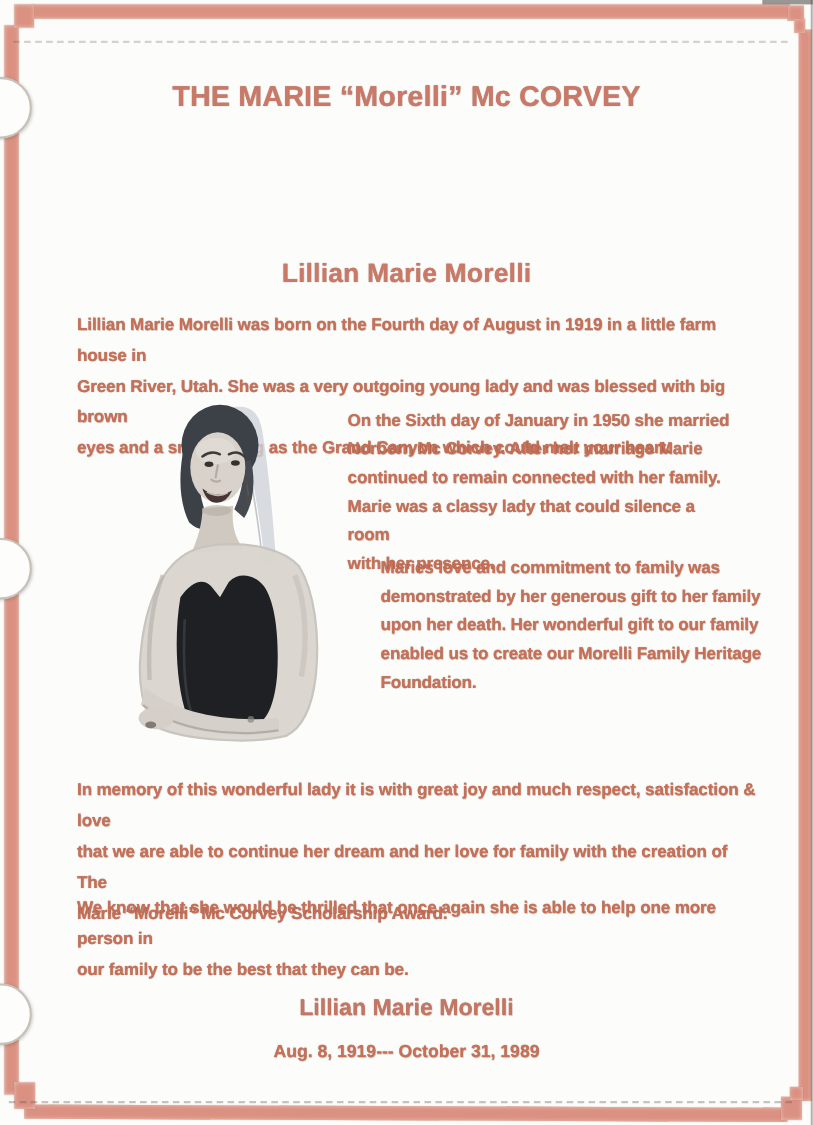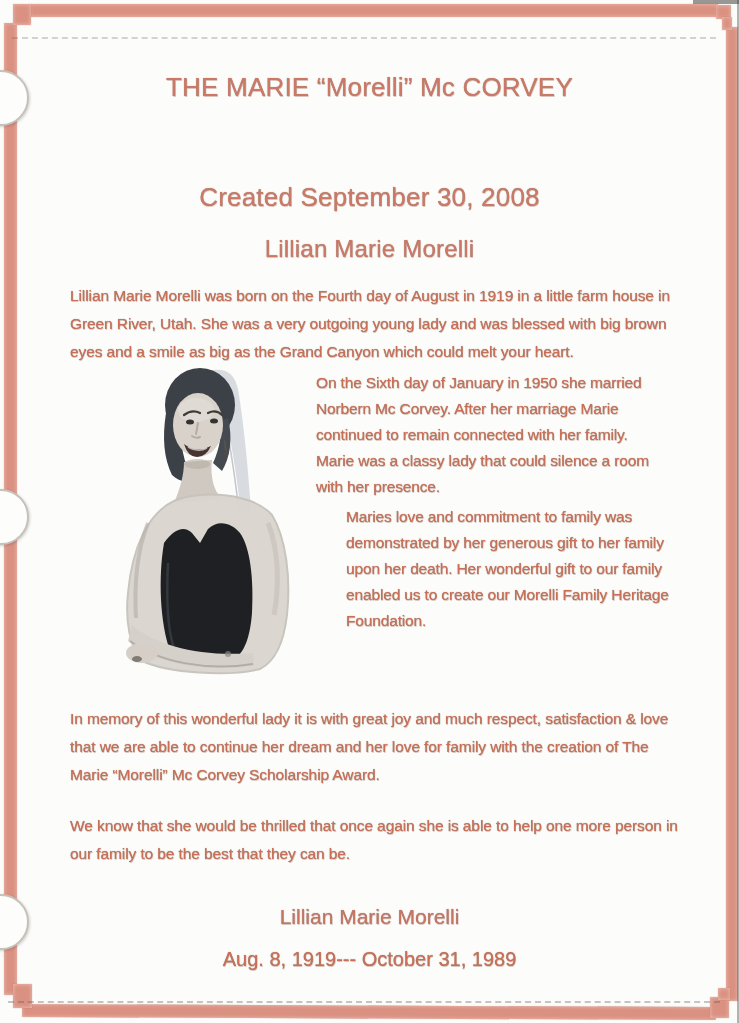--- a/index.html
+++ b/index.html
@@ -29,36 +29,36 @@
   .scanline-bottom{left:8px;top:1001px;width:712px;border-top-color:rgba(95,92,86,.35);}
   .edge-right{position:absolute;right:0;top:0;width:2px;height:1023px;background:rgba(90,88,84,.45);}
   .edge-top-right{position:absolute;right:0;top:0;width:46px;height:4px;background:rgba(70,68,64,.55);}
   
   .hole{position:absolute;left:-27px;width:52px;height:52px;border-radius:50%;
         background:#fdfdfc;border:2px solid #c6c2ba;box-shadow:1px 1px 3px rgba(0,0,0,.18);z-index:6;}
   .hole-1{top:70px;} .hole-2{top:489px;} .hole-3{top:894px;}
   
   .ink{
     position:absolute;
-    font-weight:400;
+    font-weight:700;
     color:#c96f55;
     text-shadow:0 0 1px rgba(84,56,48,.55), .6px .6px 0 rgba(150,92,72,.28);
     white-space:pre-line;
   }
   .title{left:0;width:739px;text-align:center;font-size:26px;letter-spacing:.2px;color:#cb7966;}
   .t1{top:72px;} .t2{top:127px;} .t3{top:182px;} .t4{top:235px;font-size:24px;}
   .body-par{font-size:15.5px;line-height:28px;letter-spacing:-.1px;}
   .intro{left:70px;top:282px;width:616px;}
   .side{left:316px;width:350px;font-size:15.5px;line-height:26px;letter-spacing:-.15px;}
   .side-1{top:370px;} .side-2{top:504px;margin-left:30px;} .side-3{top:630px;}
   .close-1{left:70px;top:705px;width:620px;}
   .close-2{left:70px;top:792px;width:620px;margin-top:20px;}
   .close-3{left:70px;top:854px;width:620px;}
   .footer-name {left:0;top:905px;width:739px;text-align:center;font-size:21px;color:#c67563;}
-  .footer-dates{left:0;top:948px;width:739px;text-align:center;font-size:20px;}
+  .footer-dates{left:0;top:948px;width:739px;text-align:center;font-size:16px;}
   
   .photo{position:absolute;left:108px;top:363px;width:230px;height:335px;}
   .photo svg{width:100%;height:100%;display:block;}
 </style>
 </head>
 <body>
 
 <div class="page">
 
   <div class="bar bar-top"></div>
@@ -75,21 +75,20 @@
   <div class="scanline scanline-top"></div>
   <div class="scanline scanline-bottom"></div>
   <div class="edge-right"></div>
   <div class="edge-top-right"></div>
 
   <div class="hole hole-1"></div>
   <div class="hole hole-2"></div>
   <div class="hole hole-3"></div>
 
   <div class="ink title t1">THE MARIE “Morelli” Mc CORVEY</div>
-  <div class="ink title t3">Created September 30, 2008</div>
   <div class="ink title t4">Lillian Marie Morelli</div>
 
   <div class="ink body-par intro">Lillian Marie Morelli was born on the Fourth day of August in 1919 in a little farm house in
 Green River, Utah. She was a very outgoing young lady and was blessed with big brown
 eyes and a smile as big as the Grand Canyon which could melt your heart.</div>
 
   <div class="photo" role="img" aria-label="Black and white cut-out portrait photo of a young woman with dark curled hair, a veil, dangling earring and a strapless dark gown, arms crossed at her waist">
     <svg viewBox="0 0 230 335" xmlns="http://www.w3.org/2000/svg">
 
       <path d="M100,8 C118,4 126,10 130,26 C136,62 140,105 143,148 L133,150 C128,105 120,55 108,20 Z" fill="#ced3d9" opacity="0.8"></path>

